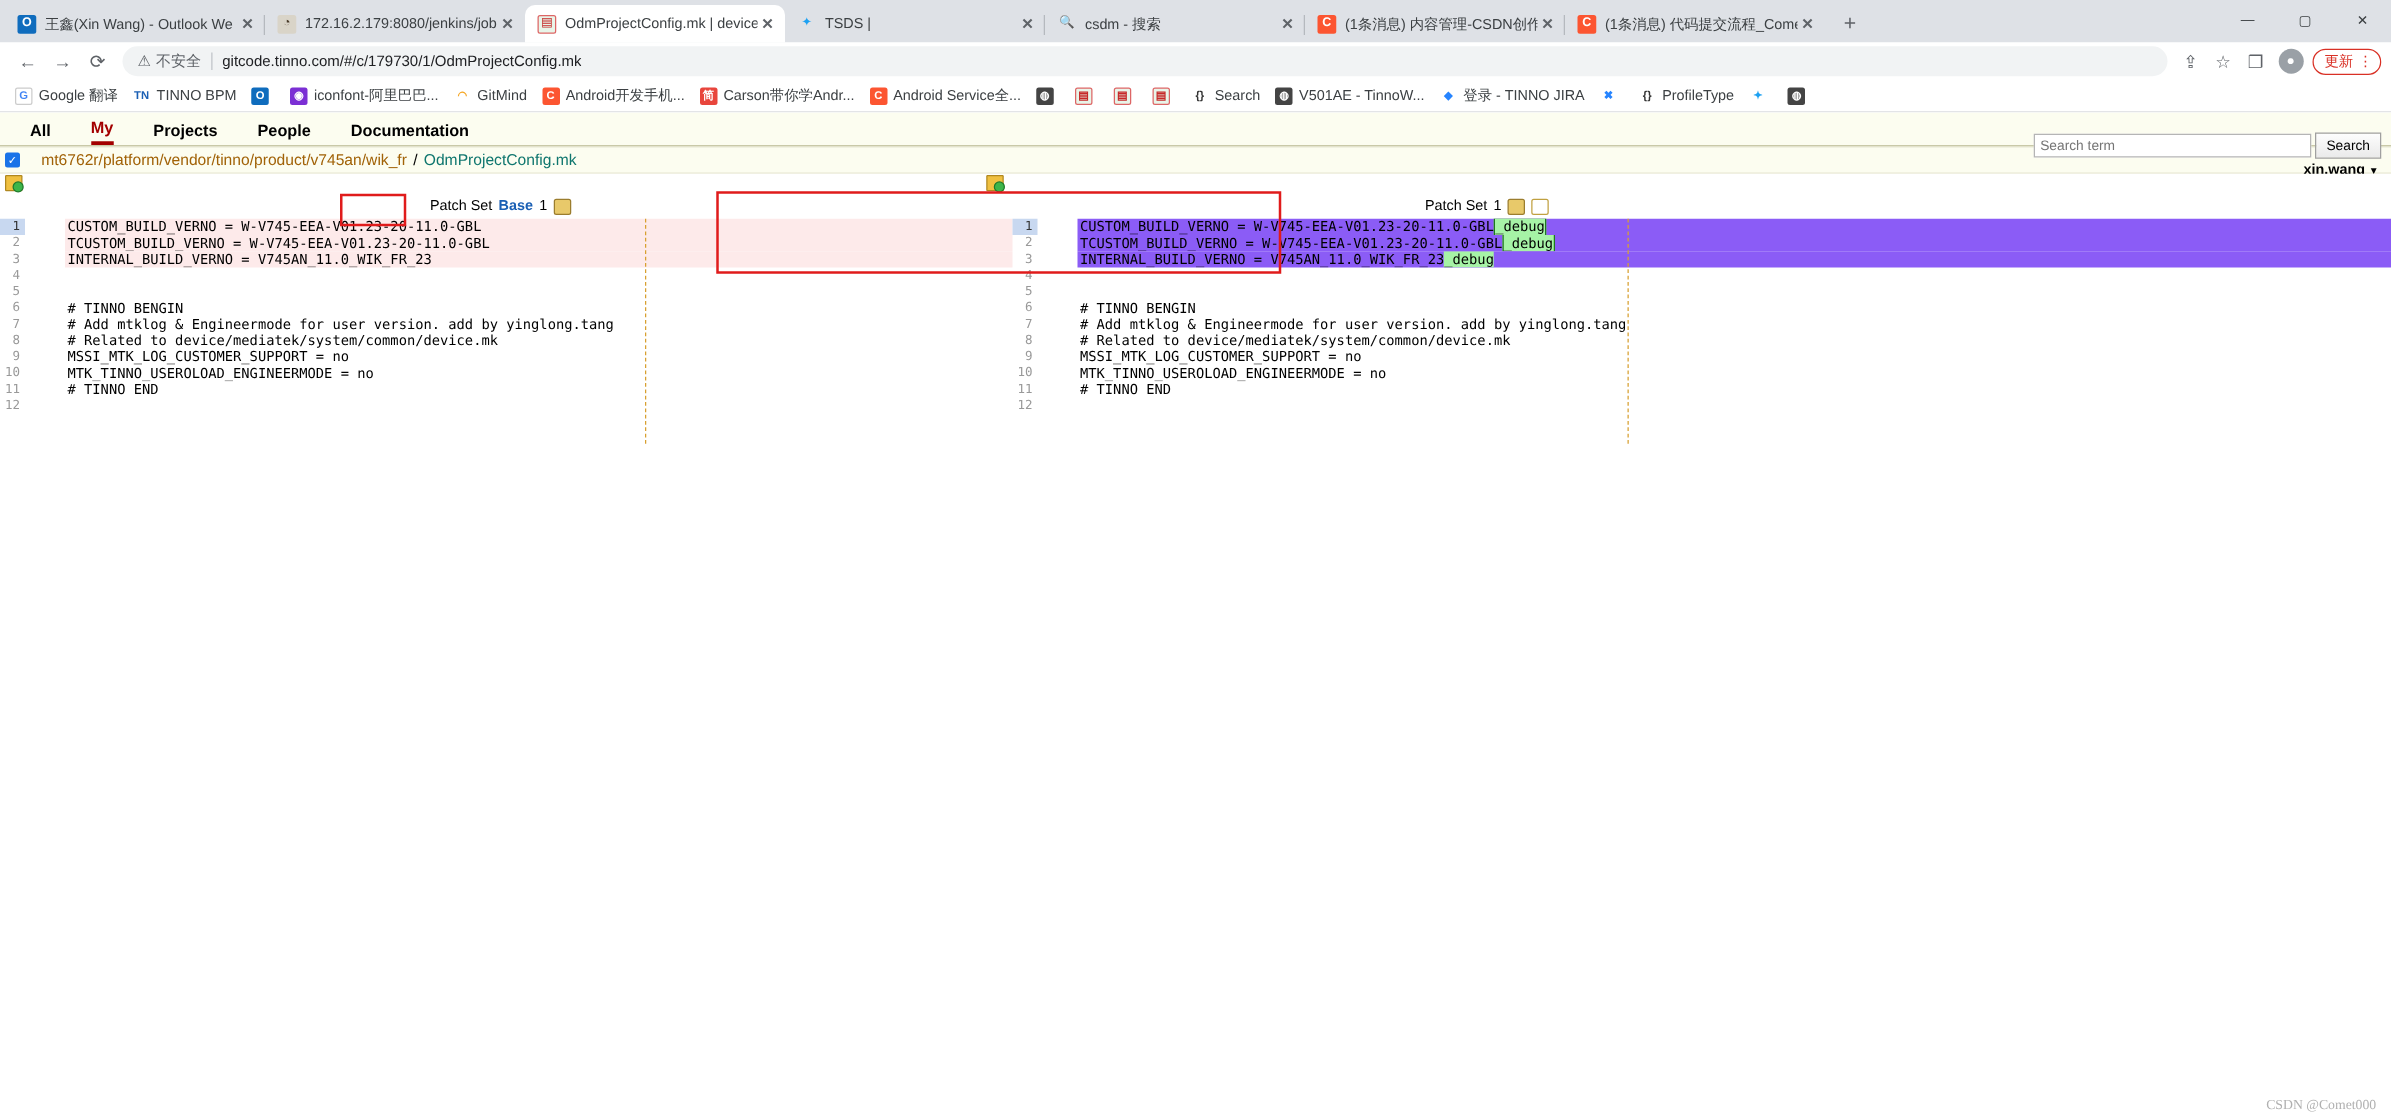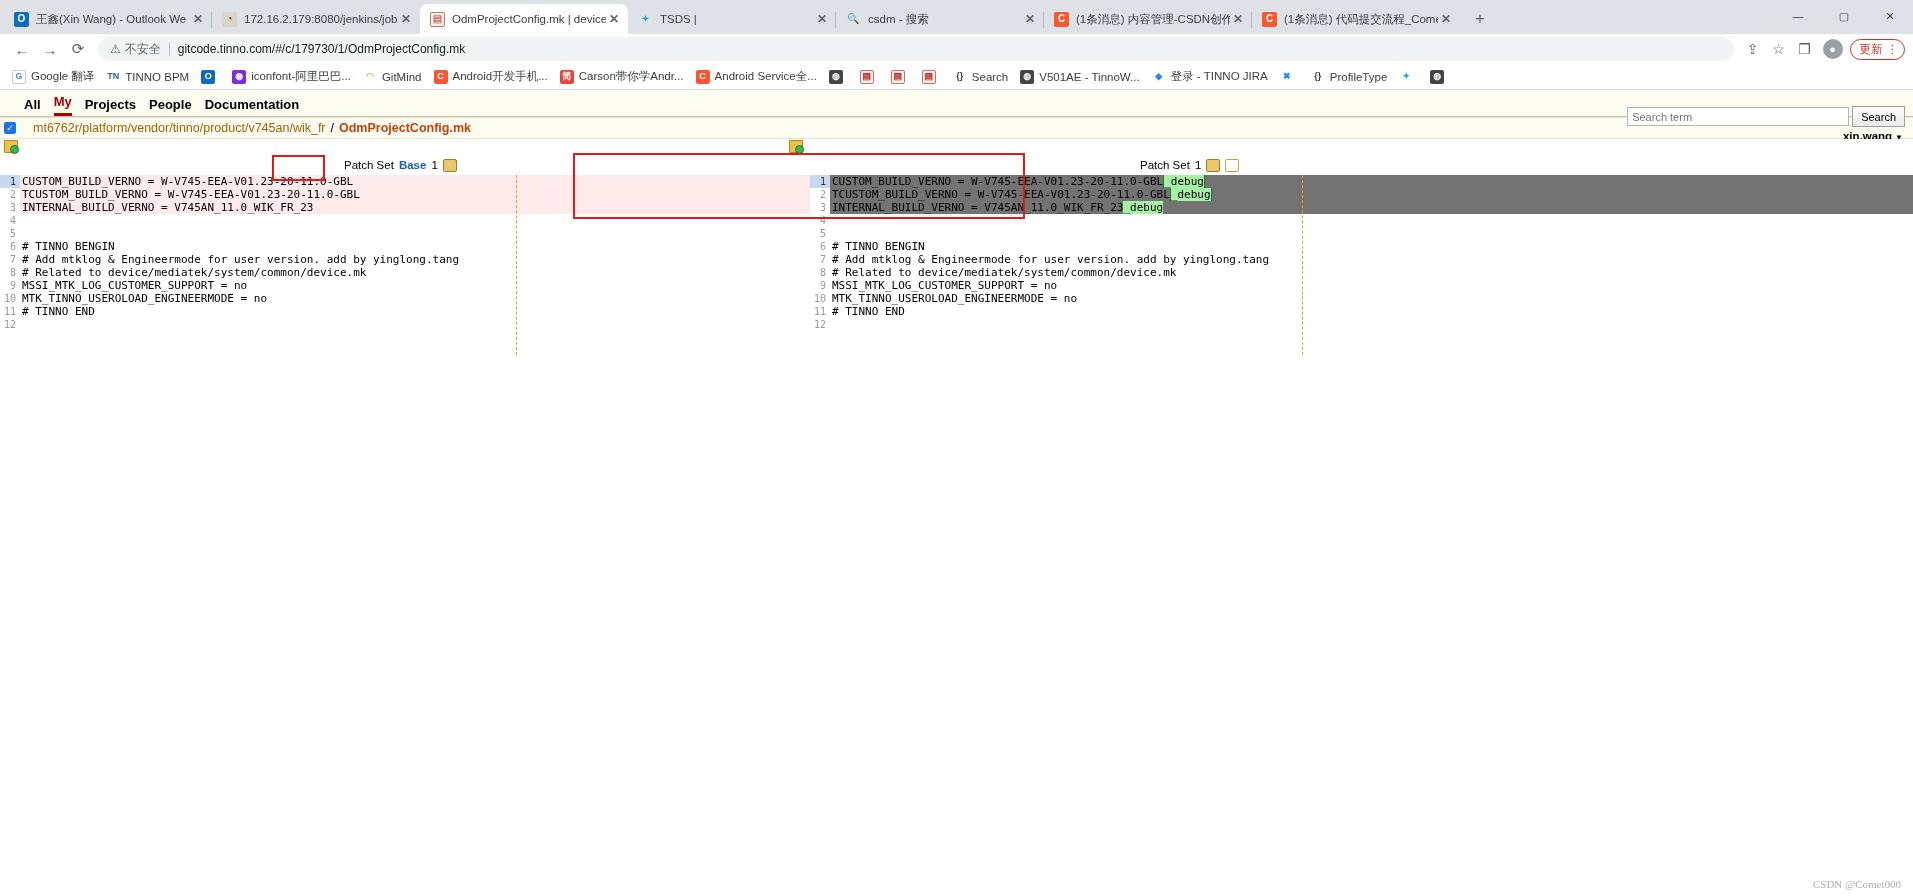--- a/index.html
+++ b/index.html
@@ -132,21 +132,21 @@
   
   .page { flex: 1; background: #ffffff; position: relative; overflow: hidden; }
 
   .gerrit-header {
     background: #fcfdf0;
     padding: 0;
     position: relative;
     border-bottom: 1px solid #e5e5d0;
   }
   .menu-row {
-    display: flex; align-items: flex-end; gap: 13px;
+    display: flex; align-items: flex-end; gap: 32px;
     padding: 6px 24px 0 24px; height: 26px;
   }
   .menu-item {
     font-size: 13px; font-weight: bold; color: #000; padding-bottom: 4px;
   }
   .menu-item.active { color: #a30000; border-bottom: 3px solid #a30000; }
   .menu-sep { height:1px; background:#c9c9a8; margin: 0 0 0 0; }
   .submenu-row {
     display: flex; gap: 22px; padding: 4px 40px 5px 28px;
     font-size: 12px; color: #1a5fb4;
@@ -177,21 +177,21 @@
     background: #fcfdf0; display: flex; align-items: center; gap: 5px;
     padding: 3px 8px 3px 4px; font-size: 12.5px;
     border-bottom: 1px solid #e5e5d0;
   }
   .chk {
     width: 12px; height: 12px; background: #1a73e8; color: #fff;
     font-size: 9px; display:flex; align-items:center; justify-content:center;
     border-radius: 2px; flex:none;
   }
   .filepath-link { color: #a16207; padding-left: 12px; }
-  .filepath-name { color: #c2410c; font-weight: bold; }
+  .filepath-name { color: #0f766e; font-weight: normal; }
 
   .topicons {
     position: absolute; right: 6px; top: 72px; display: flex; gap: 4px;
   }
   .ticon { width: 13px; height: 13px; display:flex; align-items:center; justify-content:center; font-size:10px; }
 
   
   .diff-wrap { position: relative; background: #fff; }
   .patchset-row {
     display: flex; align-items: center; height: 20px;
@@ -229,24 +229,24 @@
   .pane-left { width: 810px; }
   .pane-right { width: 1103px; }
   .code-line { display: flex; height: 13px; align-items: center; }
   .ln {
     width: 20px; text-align: right; color: #999; flex: none;
     padding-right: 4px; font-size: 10px;
   }
   .ln.cur { background: #c8d8f0; color: #333; }
   .code {
     flex: 1; white-space: pre; padding-left: 2px;
-    color: #000; overflow: hidden;
+    color: #000; overflow: hidden; margin-left: 32px;
   }
   .row-del .code { background: #fdeaea; }
-  .row-add .code { background: #737373; }
+  .row-add .code { background: #8b5cf6; }
   .tok-add { background: #a6f3a6; }
   .tok-add-box { background: #a6f3a6; border: 1px solid #1d7a1d; }
 
   .dash-col {
     position: absolute; top: 0; bottom: 0; width: 0;
     border-left: 1px dashed #d8a030;
   }
 
   .redbox {
     position: absolute; border: 2px solid #e01b1b; pointer-events: none;

